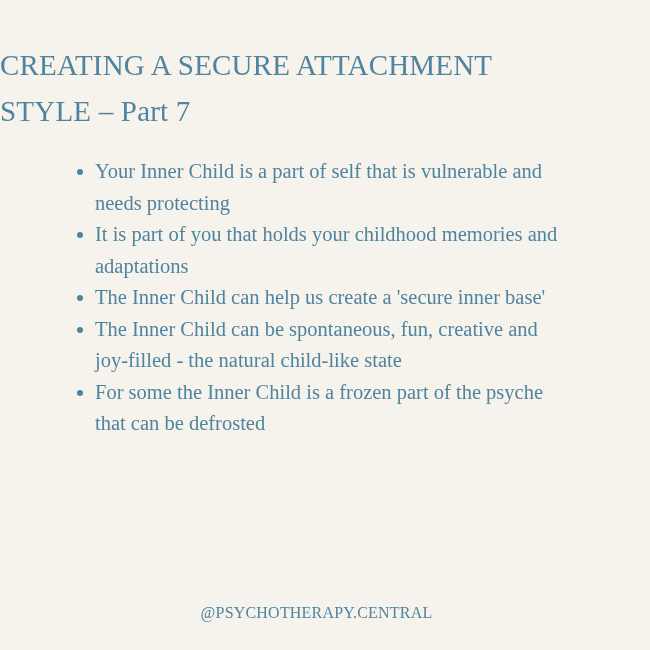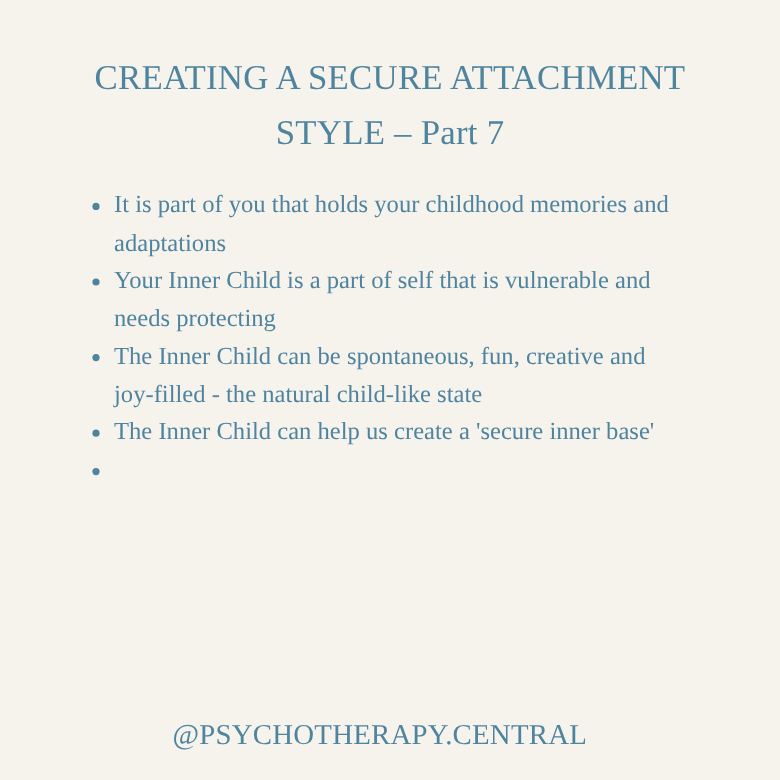--- a/index.html
+++ b/index.html
@@ -13,21 +13,21 @@
       position: relative;
       overflow: hidden;
       font-family: "DejaVu Serif", "Liberation Serif", serif;
       color: #4a7f9b;
     }
     .title {
       position: absolute;
       left: 0;
       top: 42px;
       width: 650px;
-      text-align: center;
+      text-align: left;
       font-family: "Liberation Serif", "DejaVu Serif", serif;
       font-size: 29px;
       line-height: 46px;
       letter-spacing: 0.2px;
       color: #4f849f;
     }
     .bullets {
       position: absolute;
       left: 76px;
       top: 156px;
@@ -53,49 +53,50 @@
       border-radius: 50%;
       background: #4f849f;
     }
     .handle {
       position: absolute;
       left: 0;
       top: 600px;
       width: 633px;
       text-align: center;
       font-family: "Liberation Serif", "DejaVu Serif", serif;
-      font-size: 24px;
+      font-size: 16px;
       line-height: 26px;
       letter-spacing: 0.2px;
       color: #4f849f;
     }
   </style>
 </head>
 <body>
 
 <div class="title">
   <div>CREATING A SECURE ATTACHMENT</div>
   <div>STYLE – Part 7</div>
 </div>
 
 <ul class="bullets">
   <li class="bullet-item">
     <span class="bullet-dot"></span>
+    <span>Your Inner Child is a part of self that is vulnerable and needs protecting</span>
+  </li>
+  <li class="bullet-item">
+    <span class="bullet-dot"></span>
     <span>It is part of you that holds your childhood memories and adaptations</span>
   </li>
   <li class="bullet-item">
     <span class="bullet-dot"></span>
-    <span>Your Inner Child is a part of self that is vulnerable and needs protecting</span>
+    <span>The Inner Child can help us create a 'secure inner base'</span>
   </li>
   <li class="bullet-item">
     <span class="bullet-dot"></span>
     <span>The Inner Child can be spontaneous, fun, creative and joy-filled - the natural child-like state</span>
   </li>
   <li class="bullet-item">
     <span class="bullet-dot"></span>
-    <span>The Inner Child can help us create a 'secure inner base'</span>
-  </li>
-  <li class="bullet-item">
-    <span class="bullet-dot"></span>
+    <span>For some the Inner Child is a frozen part of the psyche that can be defrosted</span>
   </li>
 </ul>
 
 <div class="handle">@PSYCHOTHERAPY.CENTRAL</div>
 
 </body></html>

